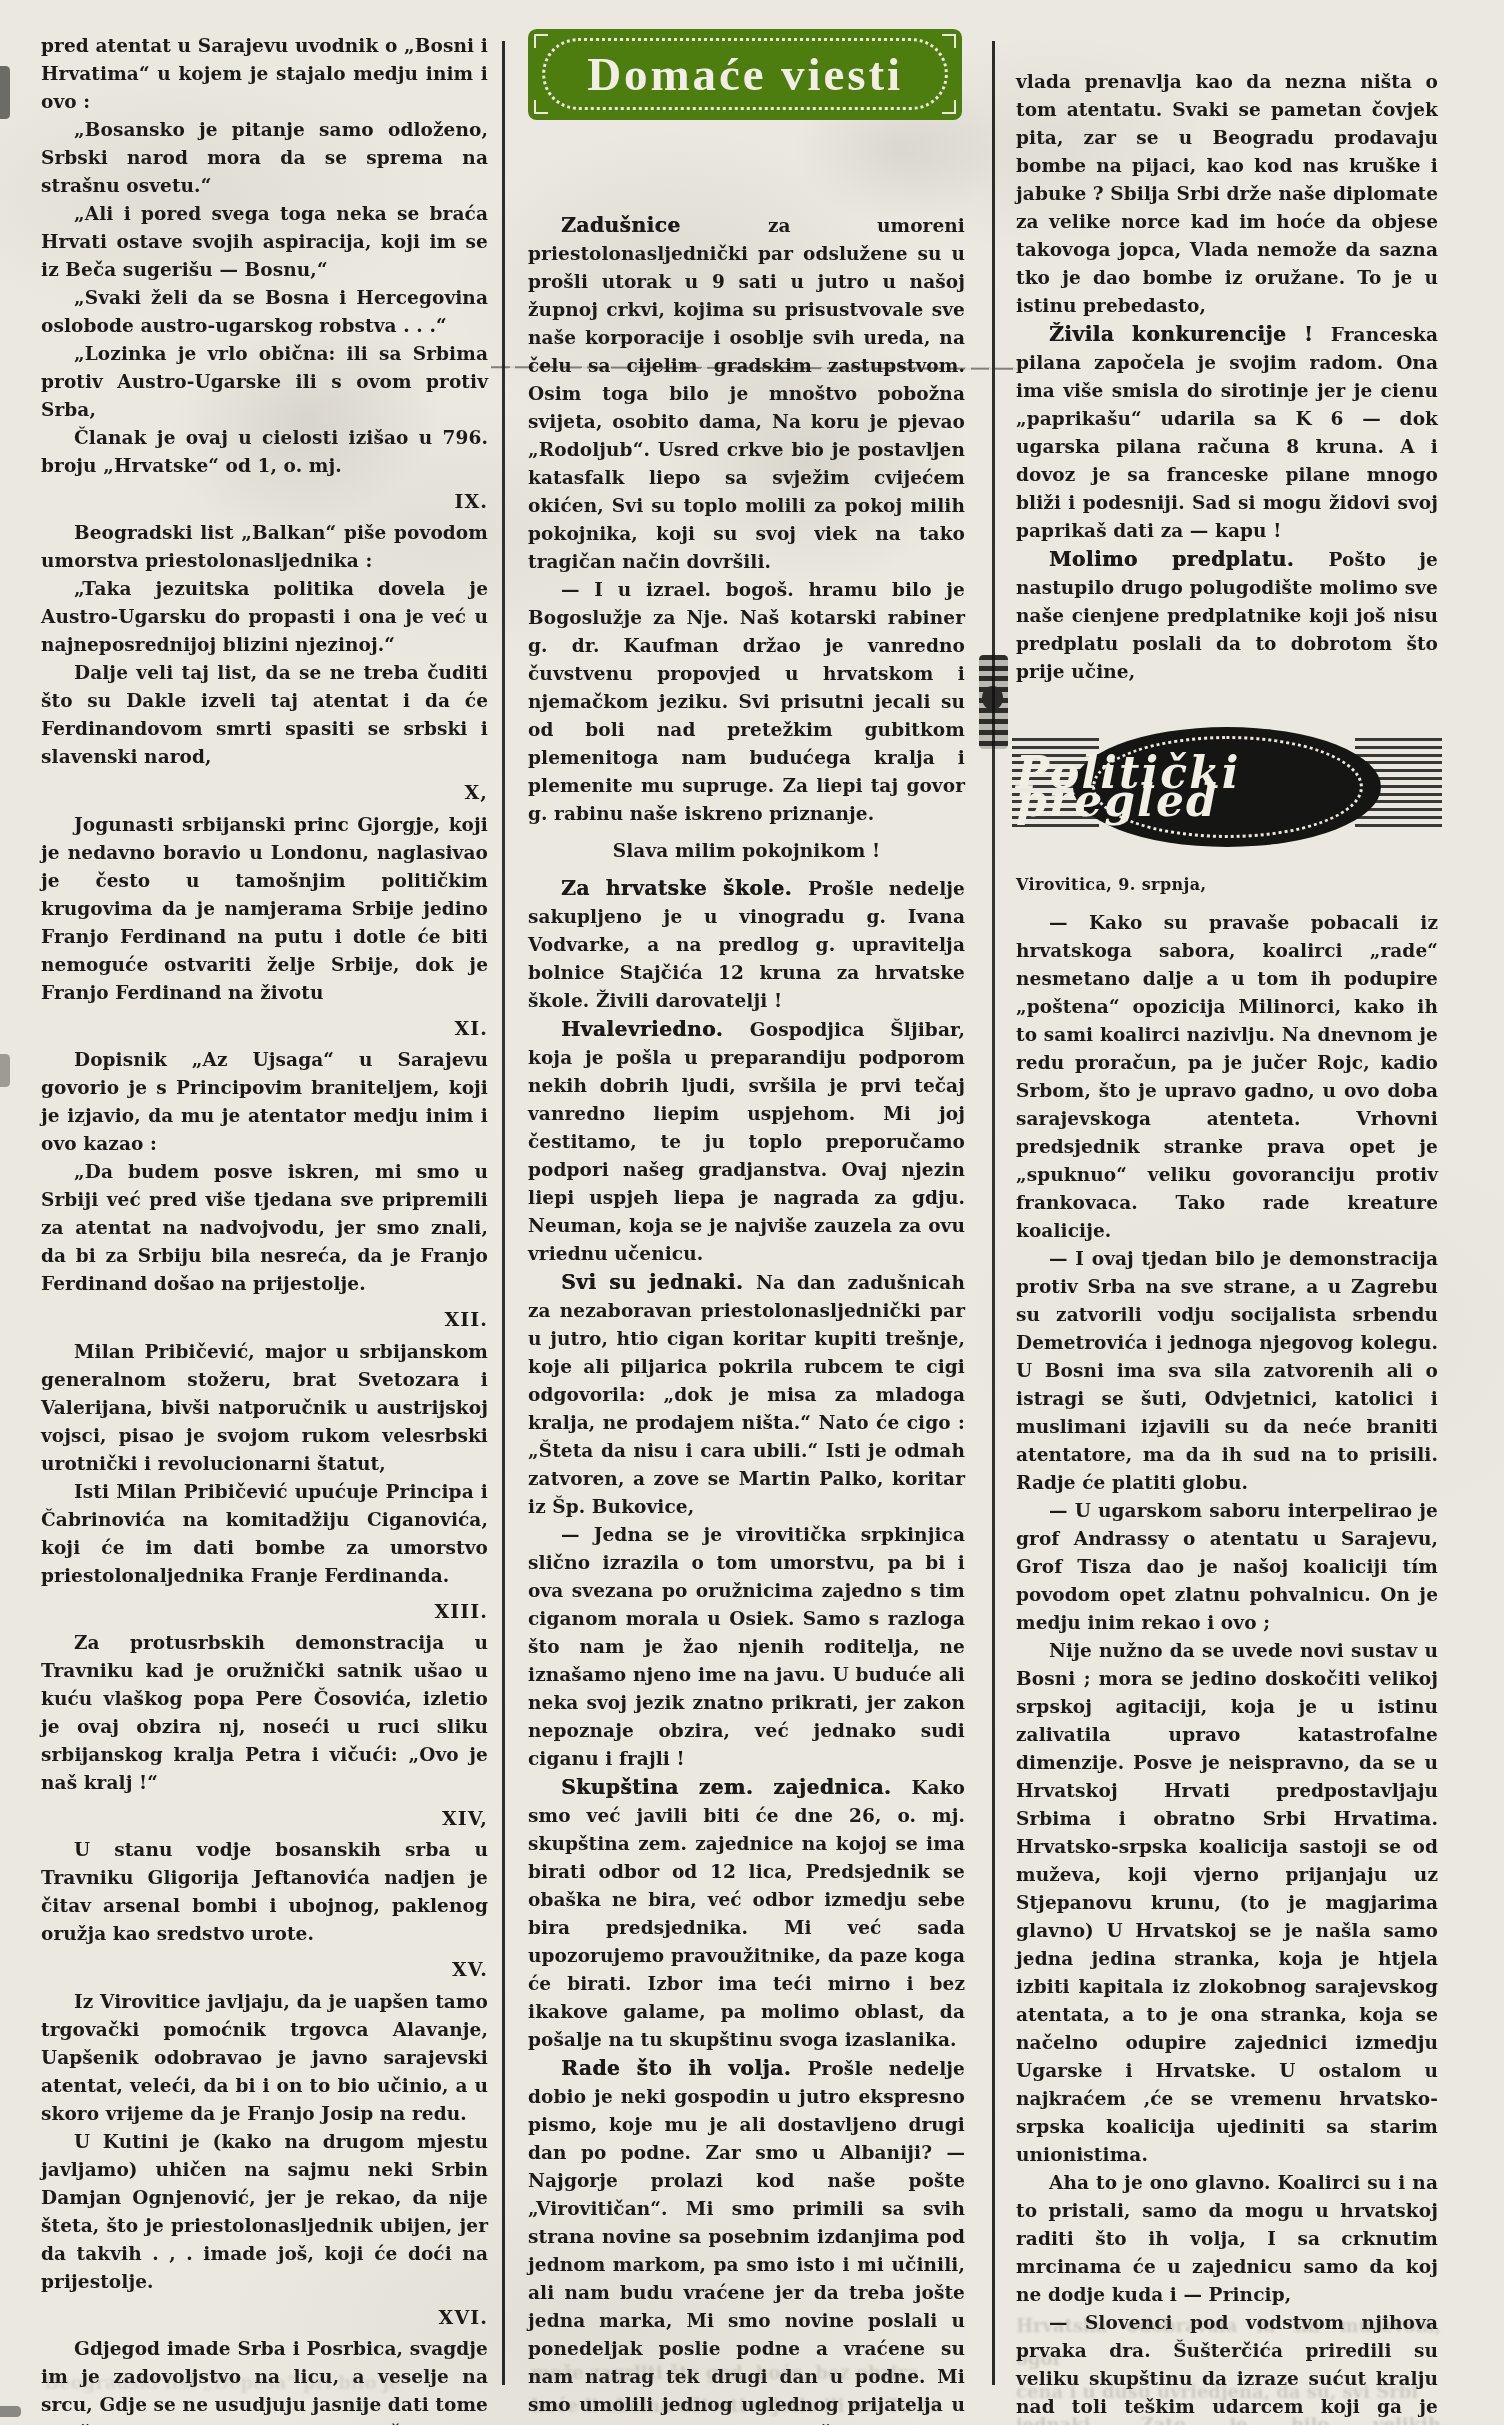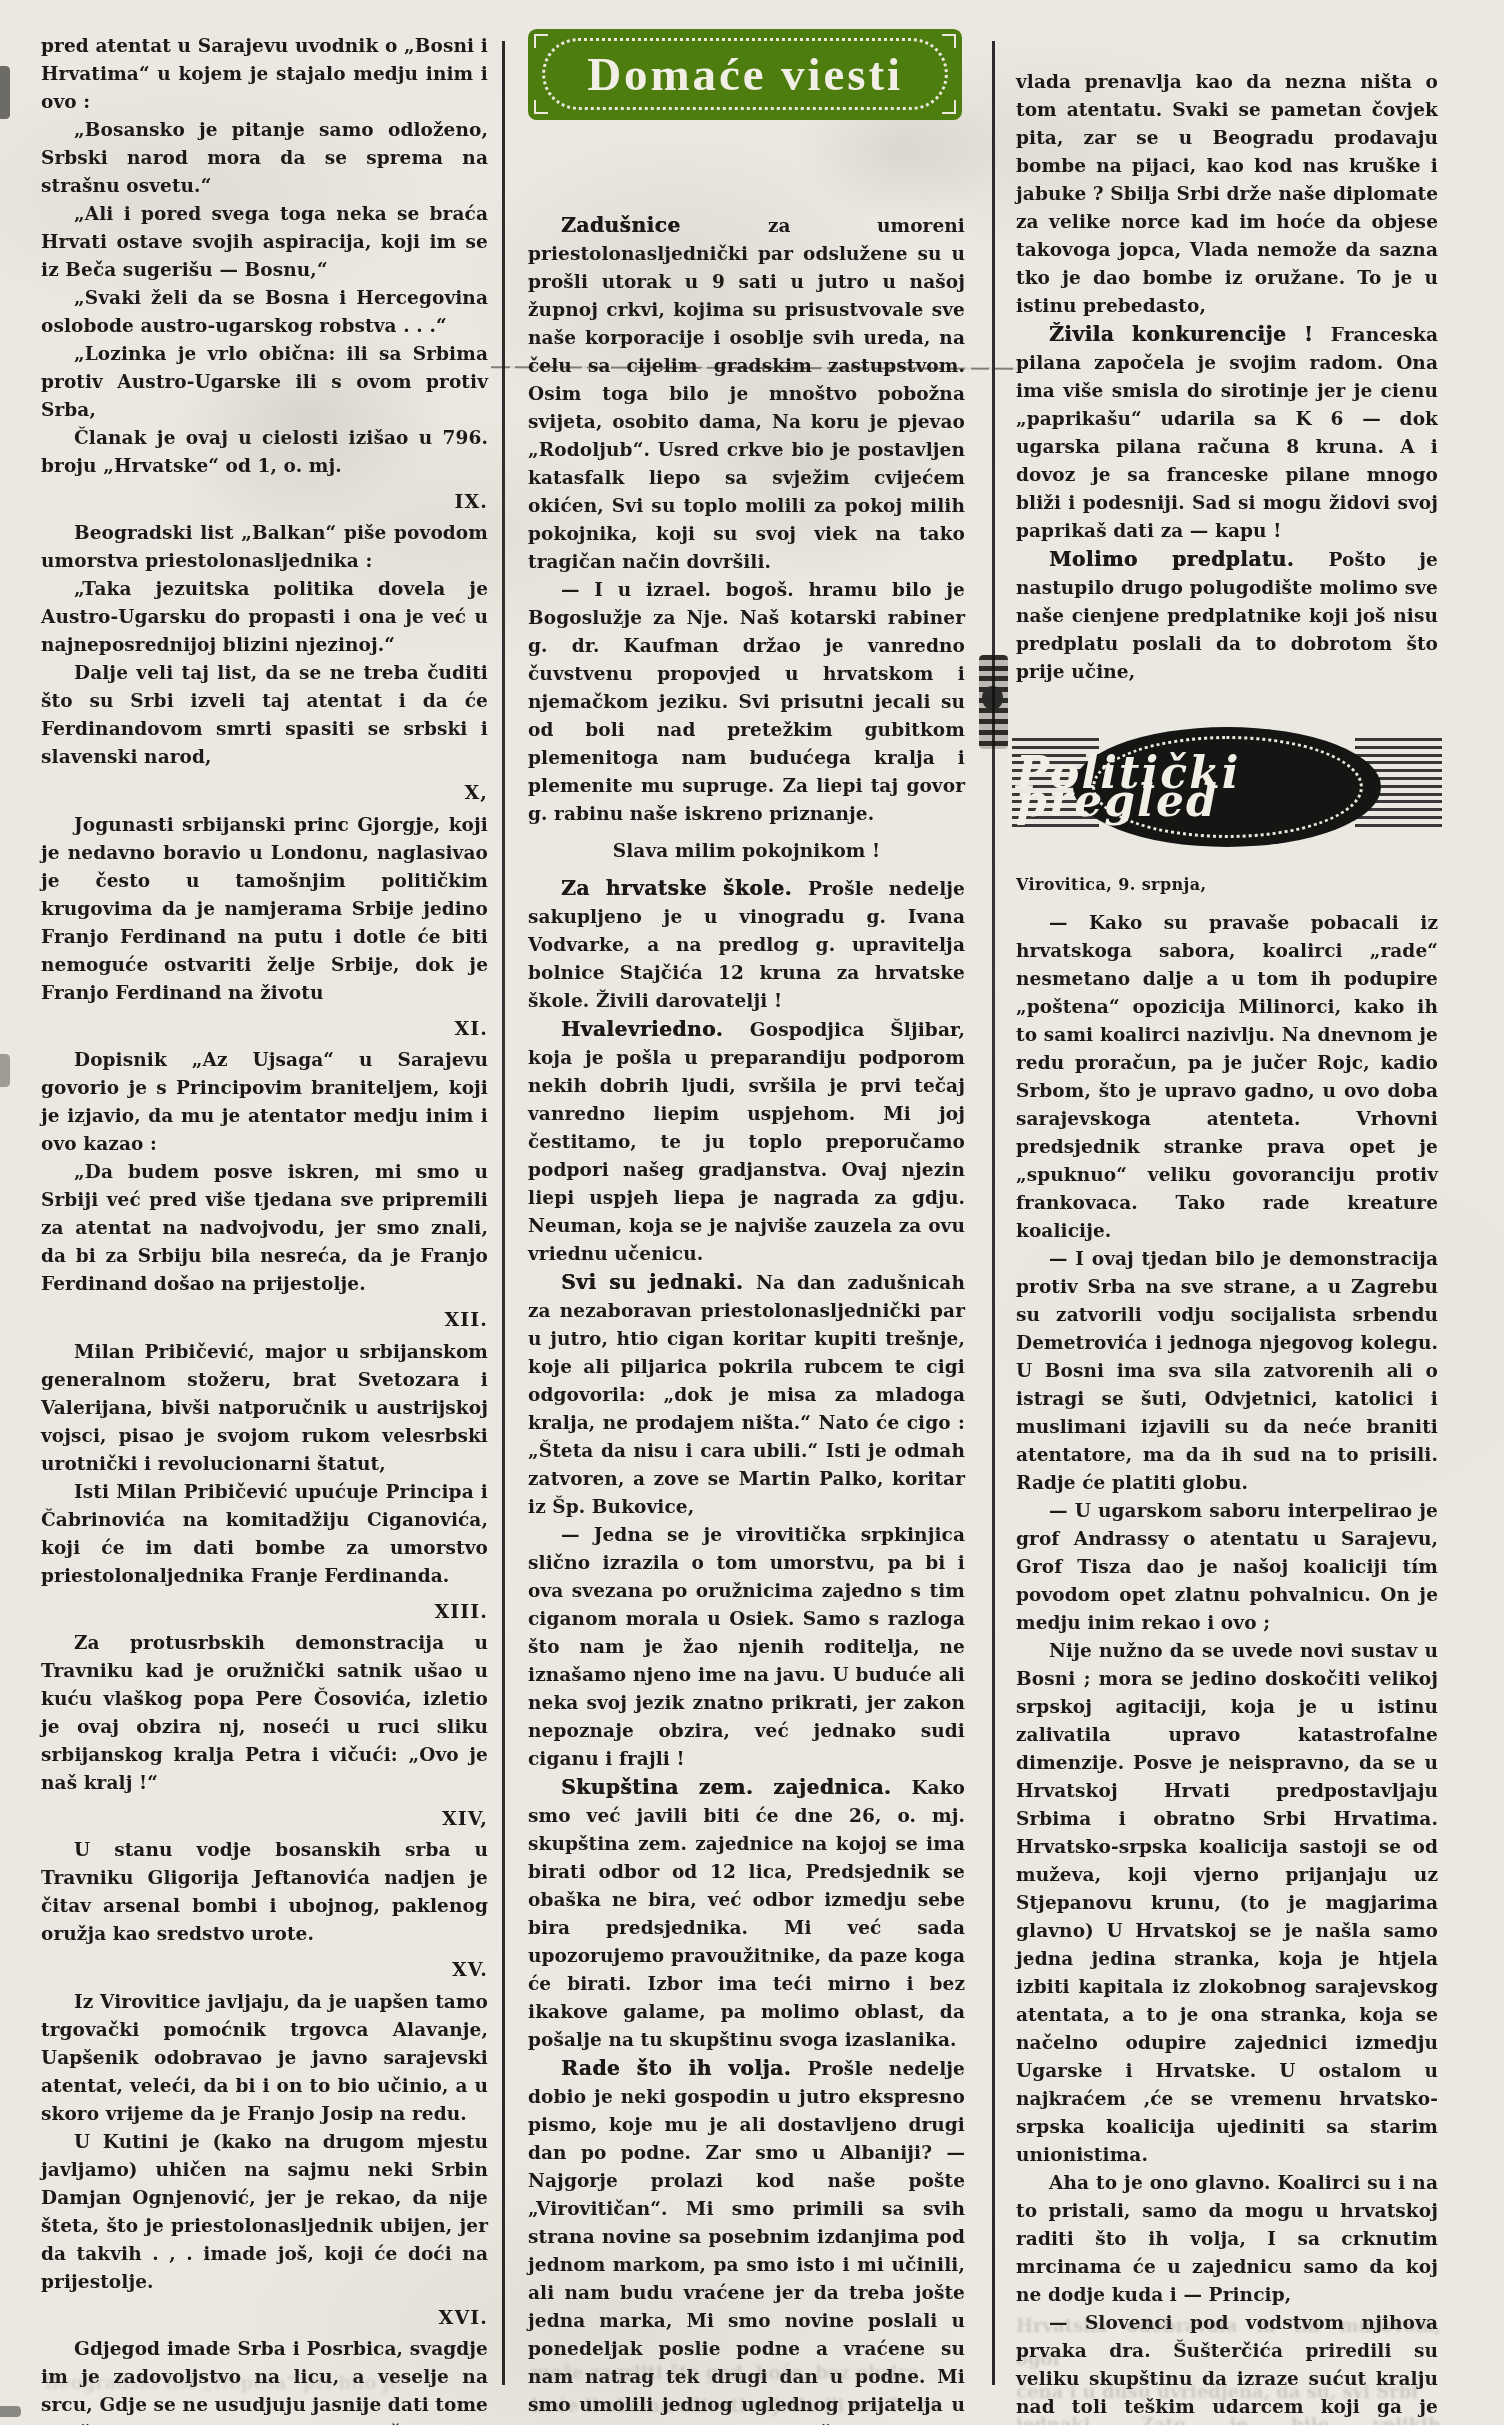--- a/index.html
+++ b/index.html
@@ -95,21 +95,21 @@
   <div class="col" id="col-left">
       <div class="blk p cont">pred atentat u Sarajevu uvodnik o „Bosni i Hrvatima“ u kojem je stajalo medju inim i ovo :</div>
       <div class="blk p">„Bosansko je pitanje samo odloženo, Srbski narod mora da se sprema na strašnu osvetu.“</div>
       <div class="blk p">„Ali i pored svega toga neka se braća Hrvati ostave svojih aspiracija, koji im se iz Beča sugerišu — Bosnu,“</div>
       <div class="blk p">„Svaki želi da se Bosna i Hercegovina oslobode austro-ugarskog robstva . . .“</div>
       <div class="blk p">„Lozinka je vrlo obična: ili sa Srbima protiv Austro-Ugarske ili s ovom protiv Srba,</div>
       <div class="blk p">Članak je ovaj u cielosti izišao u 796. broju „Hrvatske“ od 1, o. mj.</div>
       <div class="blk h">IX.</div>
       <div class="blk p">Beogradski list „Balkan“ piše povodom umorstva priestolonasljednika :</div>
       <div class="blk p">„Taka jezuitska politika dovela je Austro-Ugarsku do propasti i ona je već u najneposrednijoj blizini njezinoj.“</div>
-      <div class="blk p">Dalje veli taj list, da se ne treba čuditi što su Srbi izveli taj atentat i da će Ferdinandovom smrti spasiti se srbski i slavenski narod,</div>
+      <div class="blk p">Dalje veli taj list, da se ne treba čuditi što su Dakle izveli taj atentat i da će Ferdinandovom smrti spasiti se srbski i slavenski narod,</div>
       <div class="blk h">X,</div>
       <div class="blk p">Jogunasti srbijanski princ Gjorgje, koji je nedavno boravio u Londonu, naglasivao je često u tamošnjim političkim krugovima da je namjerama Srbije jedino Franjo Ferdinand na putu i dotle će biti nemoguće ostvariti želje Srbije, dok je Franjo Ferdinand na životu</div>
       <div class="blk h">XI.</div>
       <div class="blk p">Dopisnik „Az Ujsaga“ u Sarajevu govorio je s Principovim braniteljem, koji je izjavio, da mu je atentator medju inim i ovo kazao :</div>
       <div class="blk p">„Da budem posve iskren, mi smo u Srbiji već pred više tjedana sve pripremili za atentat na nadvojvodu, jer smo znali, da bi za Srbiju bila nesreća, da je Franjo Ferdinand došao na prijestolje.</div>
       <div class="blk h">XII.</div>
       <div class="blk p">Milan Pribičević, major u srbijanskom generalnom stožeru, brat Svetozara i Valerijana, bivši natporučnik u austrijskoj vojsci, pisao je svojom rukom velesrbski urotnički i revolucionarni štatut,</div>
       <div class="blk p">Isti Milan Pribičević upućuje Principa i Čabrinovića na komitadžiju Ciganovića, koji će im dati bombe za umorstvo priestolonaljednika Franje Ferdinanda.</div>
       <div class="blk h">XIII.</div>
       <div class="blk p">Za protusrbskih demonstracija u Travniku kad je oružnički satnik ušao u kuću vlaškog popa Pere Čosovića, izletio je ovaj obzira nj, noseći u ruci sliku srbijanskog kralja Petra i vičući: „Ovo je naš kralj !“</div>

